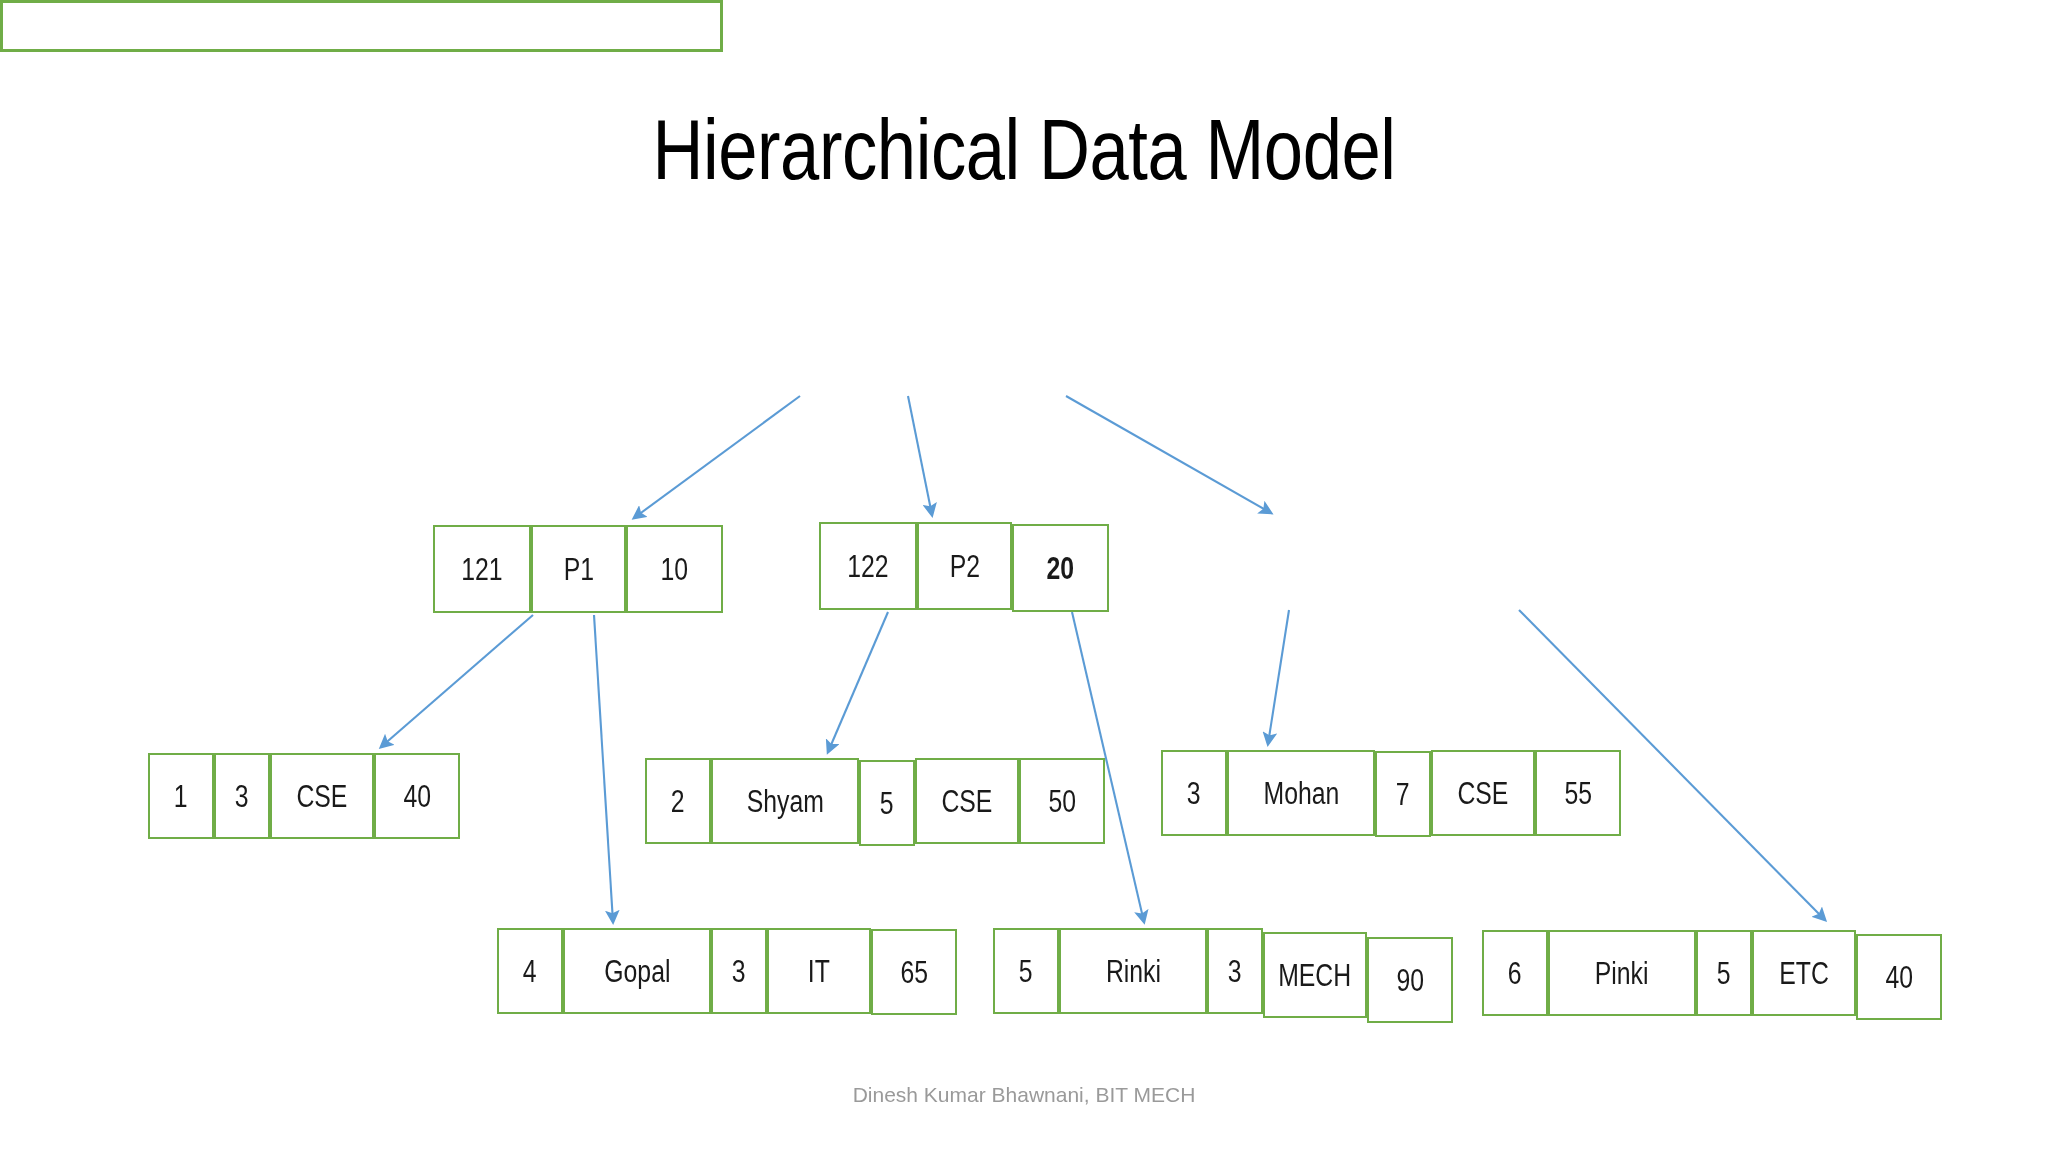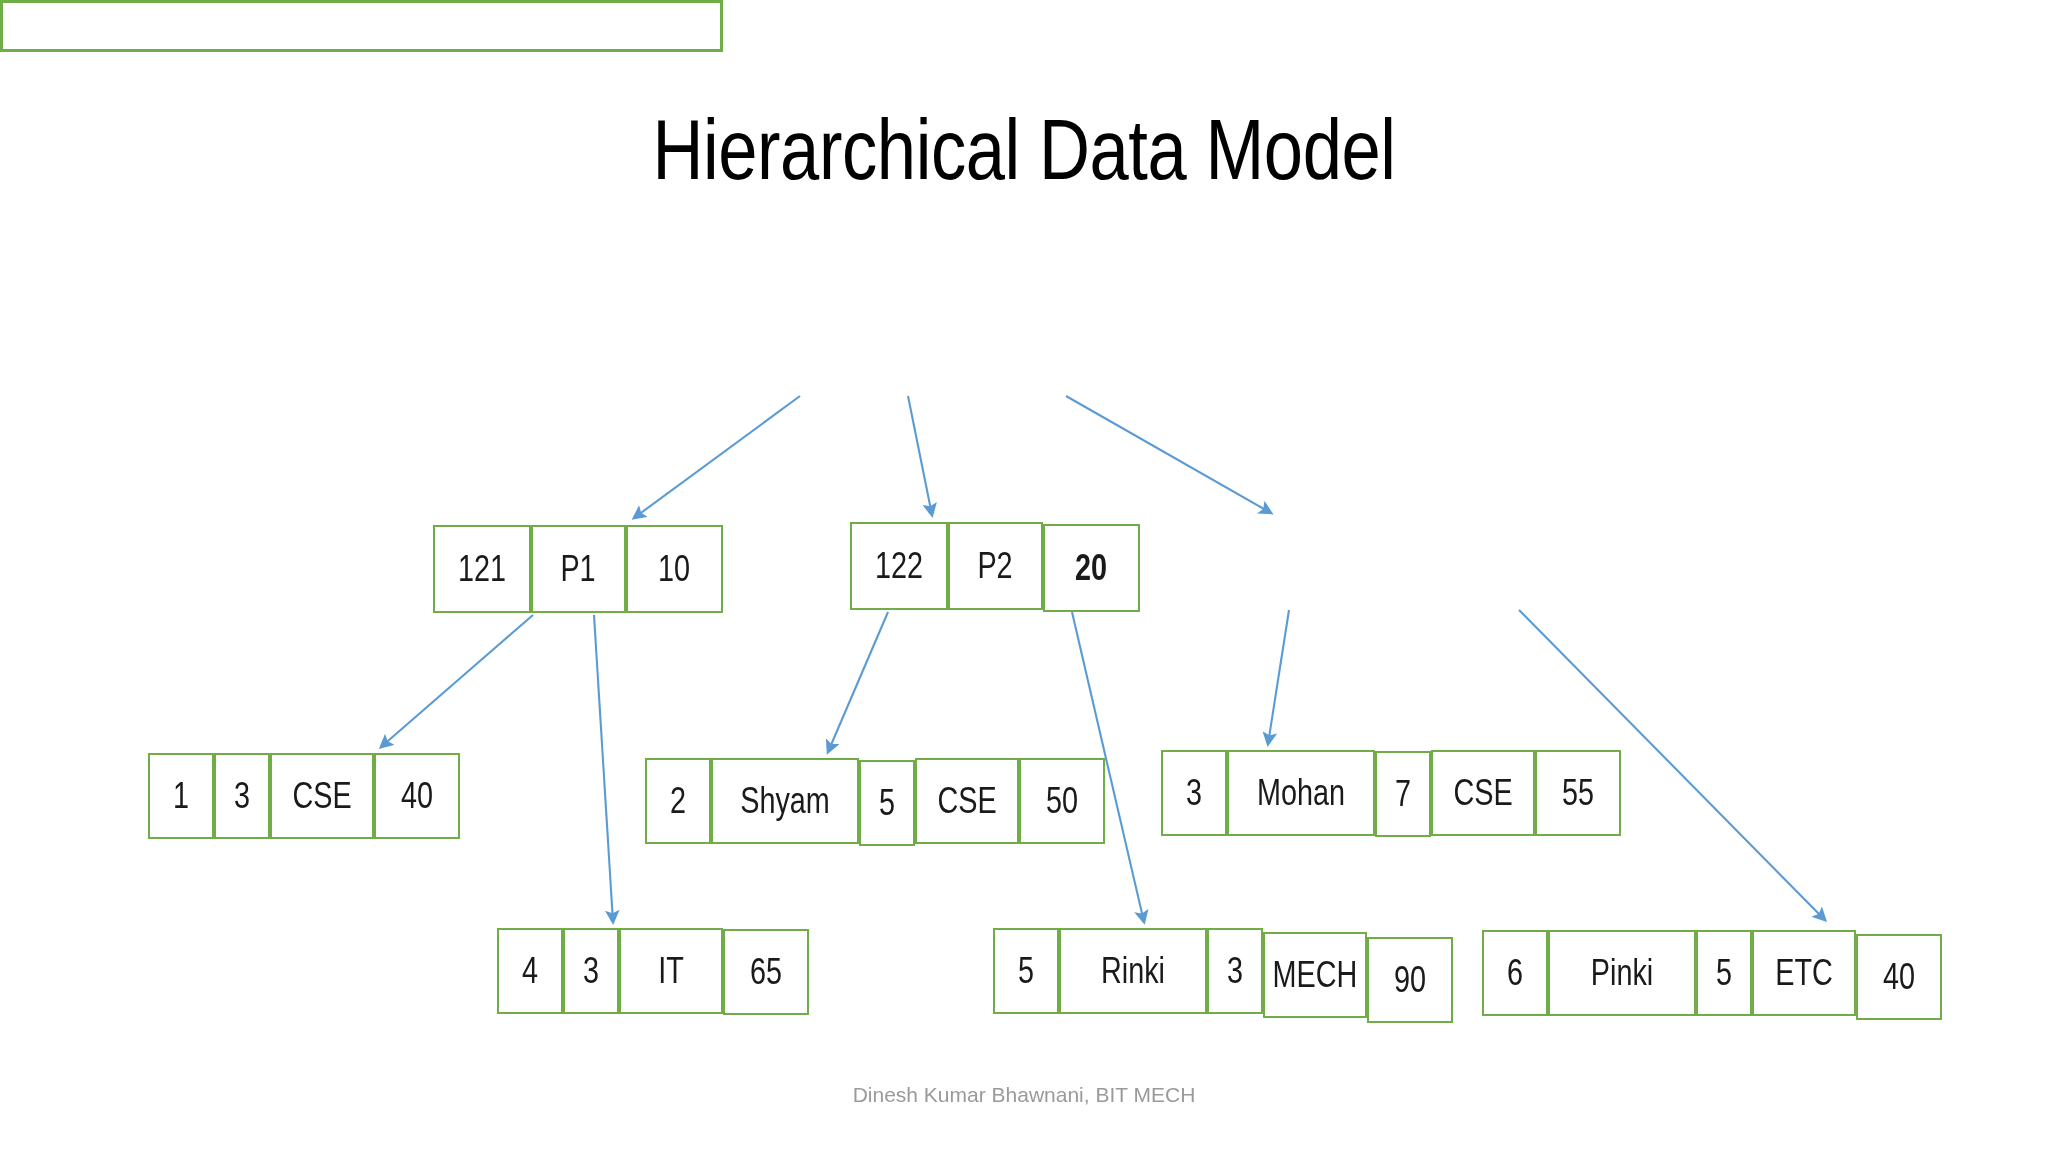--- a/index.html
+++ b/index.html
@@ -75,21 +75,21 @@
   }
   .record .cell {
     box-sizing: border-box;
     border: 2.5px solid #70ad47;
     background: #ffffff;
     display: flex;
     align-items: center;
     justify-content: center;
     font-family: "Liberation Sans", sans-serif;
     color: #1a1a1a;
-    font-size: 36px;
+    font-size: 31px;
     line-height: 1;
     transform-origin: center center;
   }
   .record .cell span {
     display: block;
     transform: scaleX(0.80);
   }
 
   
   #node-root {
@@ -102,21 +102,21 @@
     background: #ffffff;
   }
 
   
   .node-mid { top: 0; height: 88px; }
   .node-mid .cell.k  { width: 98px; }
   .node-mid .cell.p  { width: 95px; }
   .node-mid .cell.v  { width: 97px; }
 
   #node-p1 { left: 433px; top: 525px; }
-  #node-p2 { left: 850px; top: 522px; }
+  #node-p2 { left: 819px; top: 522px; }
   #node-p3 { left: 1239px; top: 520px; }
 
   
   .leaf { height: 86px; }
   .leaf .cell.id   { width: 66px; }
   .leaf .cell.name { width: 148px; }
   .leaf .cell.num  { width: 56px; }
   .leaf .cell.dept { width: 104px; }
   .leaf .cell.mark { width: 86px; }
 
@@ -241,20 +241,23 @@
       </div>
     <div class="cell mark">
         <span>55</span>
       </div>
   </div>
 
   <div class="record leaf" id="leaf-gopal">
     <div class="cell id">
         <span>4</span>
       </div>
+    <div class="cell name">
+        <span>Gopal</span>
+      </div>
     <div class="cell num">
         <span>3</span>
       </div>
     <div class="cell dept">
         <span>IT</span>
       </div>
     <div class="cell mark">
         <span>65</span>
       </div>
   </div>

